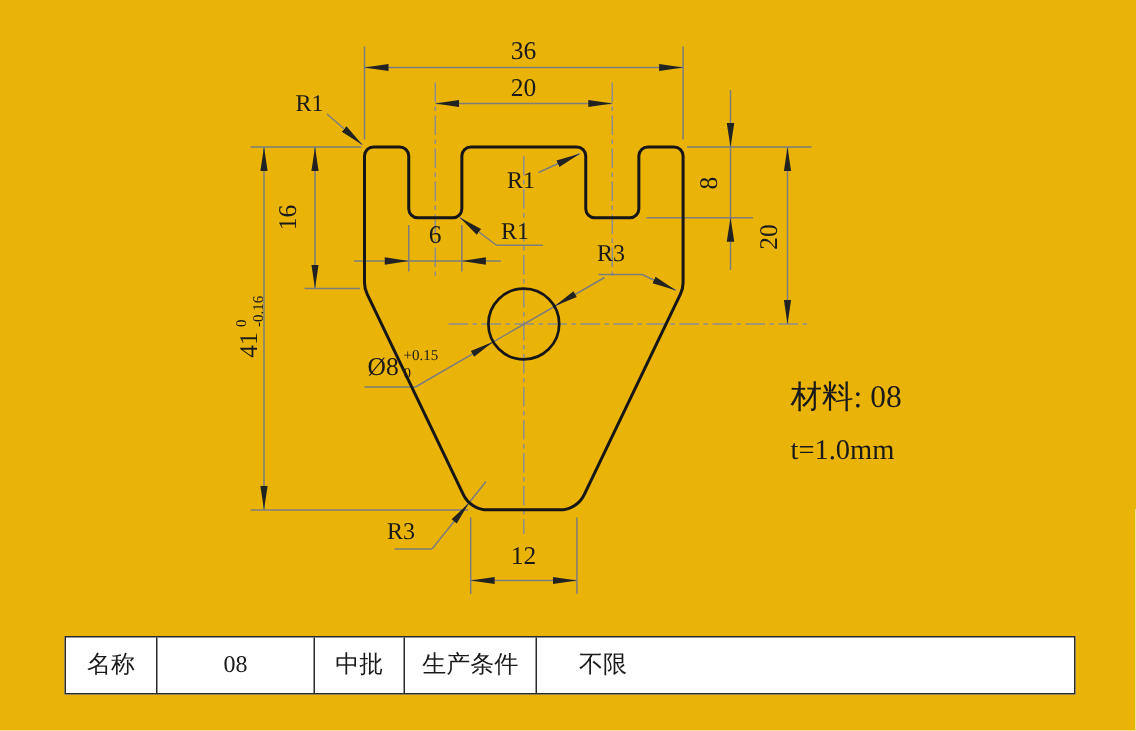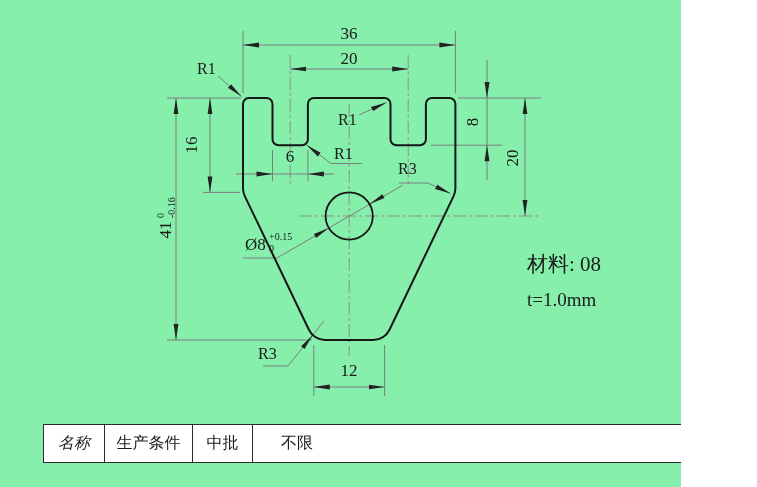--- a/index.html
+++ b/index.html
@@ -1,19 +1,19 @@
 <!DOCTYPE html>
 <html><head>
 <meta charset="utf-8">
 <style>
   html,body{margin:0;padding:0;background:#fff;}
   .canvas{
     position:relative;
-    width:681px;height:487px;
-    background:#86efac;
+    width:757px;height:487px;
+    background:#eab308;
     font-family:"Liberation Serif","DejaVu Serif",serif;
     overflow:hidden;
   }
   svg text{
     font-family:"Liberation Serif","DejaVu Serif",serif;
     fill:#1a1a1a;
   }
   .spec-table{
     position:absolute;
     left:43px;top:424px;width:674px;height:39px;
@@ -23,21 +23,21 @@
     background:#fff;
   }
   .spec-cell{
     display:flex;align-items:center;justify-content:center;
     font-size:16px;color:#1a1a1a;
     border-left:1.4px solid #2a2a2a;
     box-sizing:border-box;
     white-space:nowrap;
     overflow:hidden;
   }
-  .spec-cell:first-child{border-left:none;font-style:italic;}
+  .spec-cell:first-child{border-left:none;}
 </style>
 </head>
 <body>
 
 <div class="canvas">
 
   <svg width="757" height="487" viewBox="0 0 757 487">
     <defs>
       <marker id="ae" markerUnits="userSpaceOnUse" markerWidth="17" markerHeight="8" refX="16" refY="4" orient="auto">
         <path d="M16,4 L0,1.6 L0,6.4 Z" fill="#222"></path>
@@ -147,18 +147,19 @@
     <text x="398" y="174" font-size="16">R3</text>
     <text x="258" y="359" font-size="16">R3</text>
 
     <text x="527" y="271" font-size="21">材料: 08</text>
     <text x="527" y="306" font-size="19">t=1.0mm</text>
   </svg>
 
   
   <div class="spec-table">
     <div class="spec-cell" style="width:60px">名称</div>
+    <div class="spec-cell" style="width:105px">08</div>
+    <div class="spec-cell" style="width:60px">中批</div>
     <div class="spec-cell" style="width:88px">生产条件</div>
-    <div class="spec-cell" style="width:60px">中批</div>
     <div class="spec-cell" style="width:89px">不限</div>
   </div>
 
 </div>
 
 </body></html>

